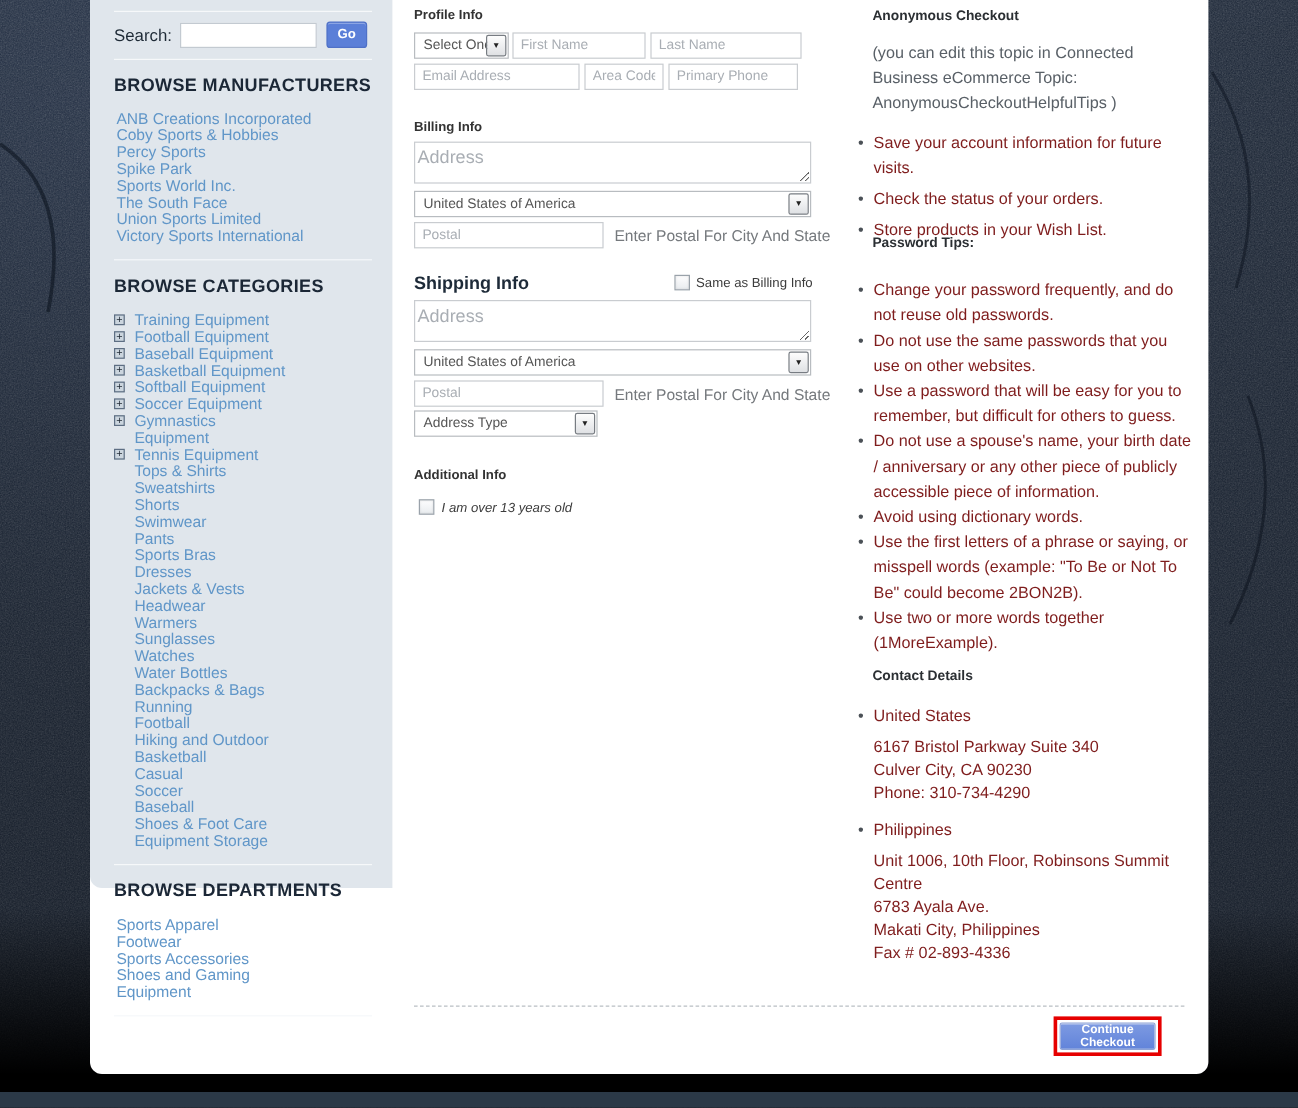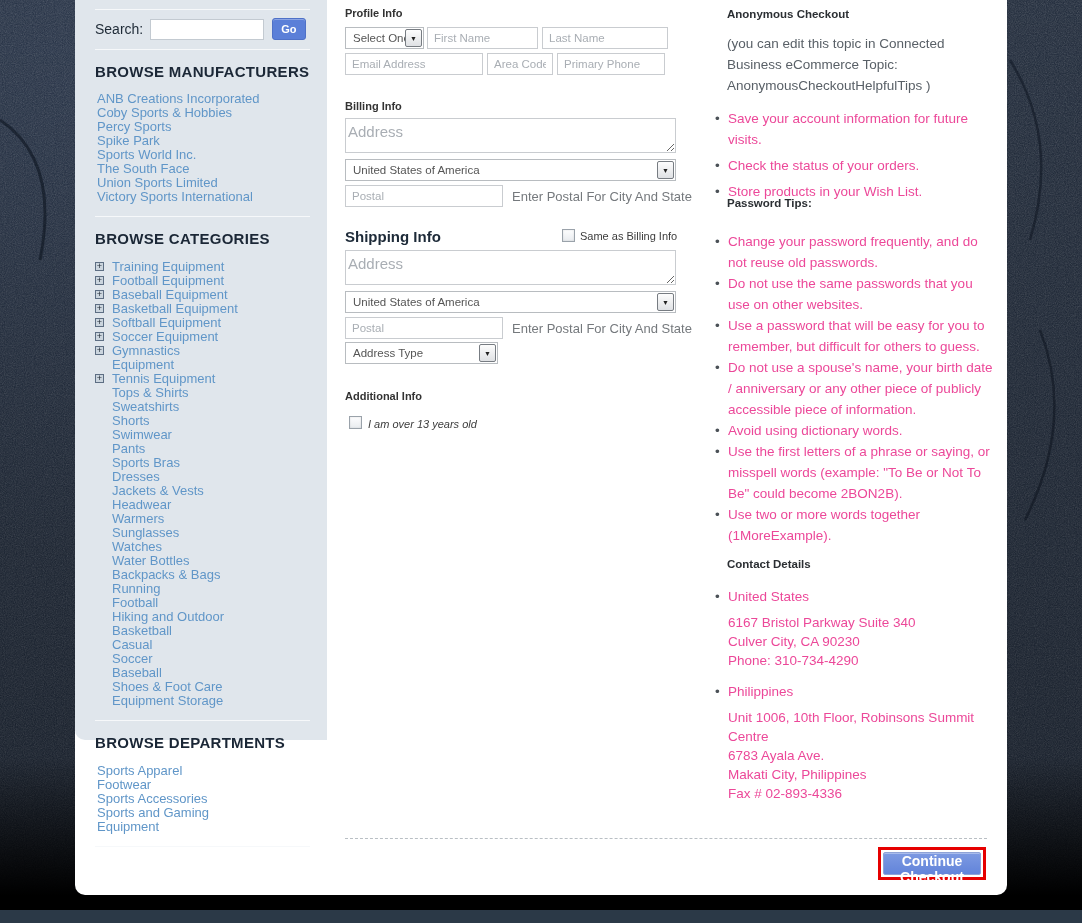--- a/index.html
+++ b/index.html
@@ -37,34 +37,34 @@
   .sel-text { position:absolute; left:7px; top:4px; font-size:11.5px; color:#555; white-space:nowrap; }
   .sel-btn { position:absolute; right:1px; top:1px; bottom:1px; width:17px; border:1px solid #777c82; border-radius:2px; background:linear-gradient(#fdfdfd,#dfe1e4); color:#222; font-size:7px; line-height:18px; text-align:center; }
   .cbx { position:absolute; width:13px; height:13px; border:1px solid #9aa2aa; background:linear-gradient(#fdfdfe,#e9ecef); cursor:pointer; box-shadow:inset 0 0 2px rgba(0,0,0,.12); }
   .cb-lbl { position:absolute; font-size:11px; color:#3c3c3c; }
   .postal-note { position:absolute; font-size:13px; color:#75797d; }
   .ship-h { position:absolute; font-size:15px; font-weight:bold; color:#1d2a38; }
 
   
   .help-h { position:absolute; font-size:11.5px; font-weight:bold; color:#2b2f33; }
   .help-p { position:absolute; font-size:13.5px; line-height:21px; color:#596067; }
-  .help-ul { position:absolute; list-style:none; font-size:13.5px; line-height:21px; color:#ec4899; }
+  .help-ul { position:absolute; list-style:none; font-size:13.5px; line-height:21px; color:#7f1d1d; }
   .help-ul li { position:relative; padding-left:13px; }
   .help-ul li::before { content:"\2022"; position:absolute; left:0; top:0; color:#4b5157; }
   .ul-anon li { margin-bottom:5px; }
   .ul-pw li { margin-bottom:0; }
   .ul-contact li { margin-bottom:11px; }
   .loc-name { line-height:21px; }
   .loc-address { margin-top:6px; line-height:19px; white-space:pre-line; }
   .loc-email { margin-top:6px; line-height:19px; }
 
   
   .dash { position:absolute; left:270px; top:838px; width:642px; border-top:1px dashed #b9bfc4; }
   .red-box { position:absolute; left:803px; top:847px; padding:2px; border:3px solid #e60000; background:#fff; }
-  .continue-btn { display:block; width:98px; height:23px; background:linear-gradient(#7d9ae2,#6284da); border:1px solid #8fa3d6; border-radius:2px; color:#fff; font-weight:bold; font-size:14px; cursor:pointer; box-shadow:inset 0 1px 0 rgba(255,255,255,.35); font-family:"Liberation Sans","DejaVu Sans",sans-serif; }
+  .continue-btn { display:block; width:80px; height:23px; background:linear-gradient(#7d9ae2,#6284da); border:1px solid #8fa3d6; border-radius:2px; color:#fff; font-weight:bold; font-size:10px; cursor:pointer; box-shadow:inset 0 1px 0 rgba(255,255,255,.35); font-family:"Liberation Sans","DejaVu Sans",sans-serif; }
   .bottom-bar { position:absolute; left:0; top:910px; width:1082px; height:13px; background:#2b3947; }
 
   
   .lbl-profile { left:270px; top:7px; }
   .sel-title   { left:270px; top:27px; width:79px; }
   .in-first    { left:352px; top:27px; width:111px; }
   .in-last     { left:467px; top:27px; width:126px; }
   .in-email    { left:270px; top:53px; width:138px; }
   .in-area     { left:412px; top:53px; width:66px; }
   .in-phone    { left:482px; top:53px; width:108px; }
@@ -251,21 +251,21 @@
             <a class="side-link">Equipment Storage</a>
           </div>
         </nav>
       <div class="sep mid"></div>
 
       <h2 class="side-h2">BROWSE DEPARTMENTS</h2>
       <nav class="link-list dept-list">
           <a class="side-link">Sports Apparel</a>
           <a class="side-link">Footwear</a>
           <a class="side-link">Sports Accessories</a>
-          <a class="side-link">Sports and Gaming
+          <a class="side-link">Shoes and Gaming
 Equipment</a>
         </nav>
       <div class="sep mid"></div>
     </aside>
 
     <span class="main-el mini-lbl lbl-profile">Profile Info</span>
 
     <div class="sel sel-title">
       <span class="sel-text">Select One</span>
       <span class="sel-btn">▼</span>

